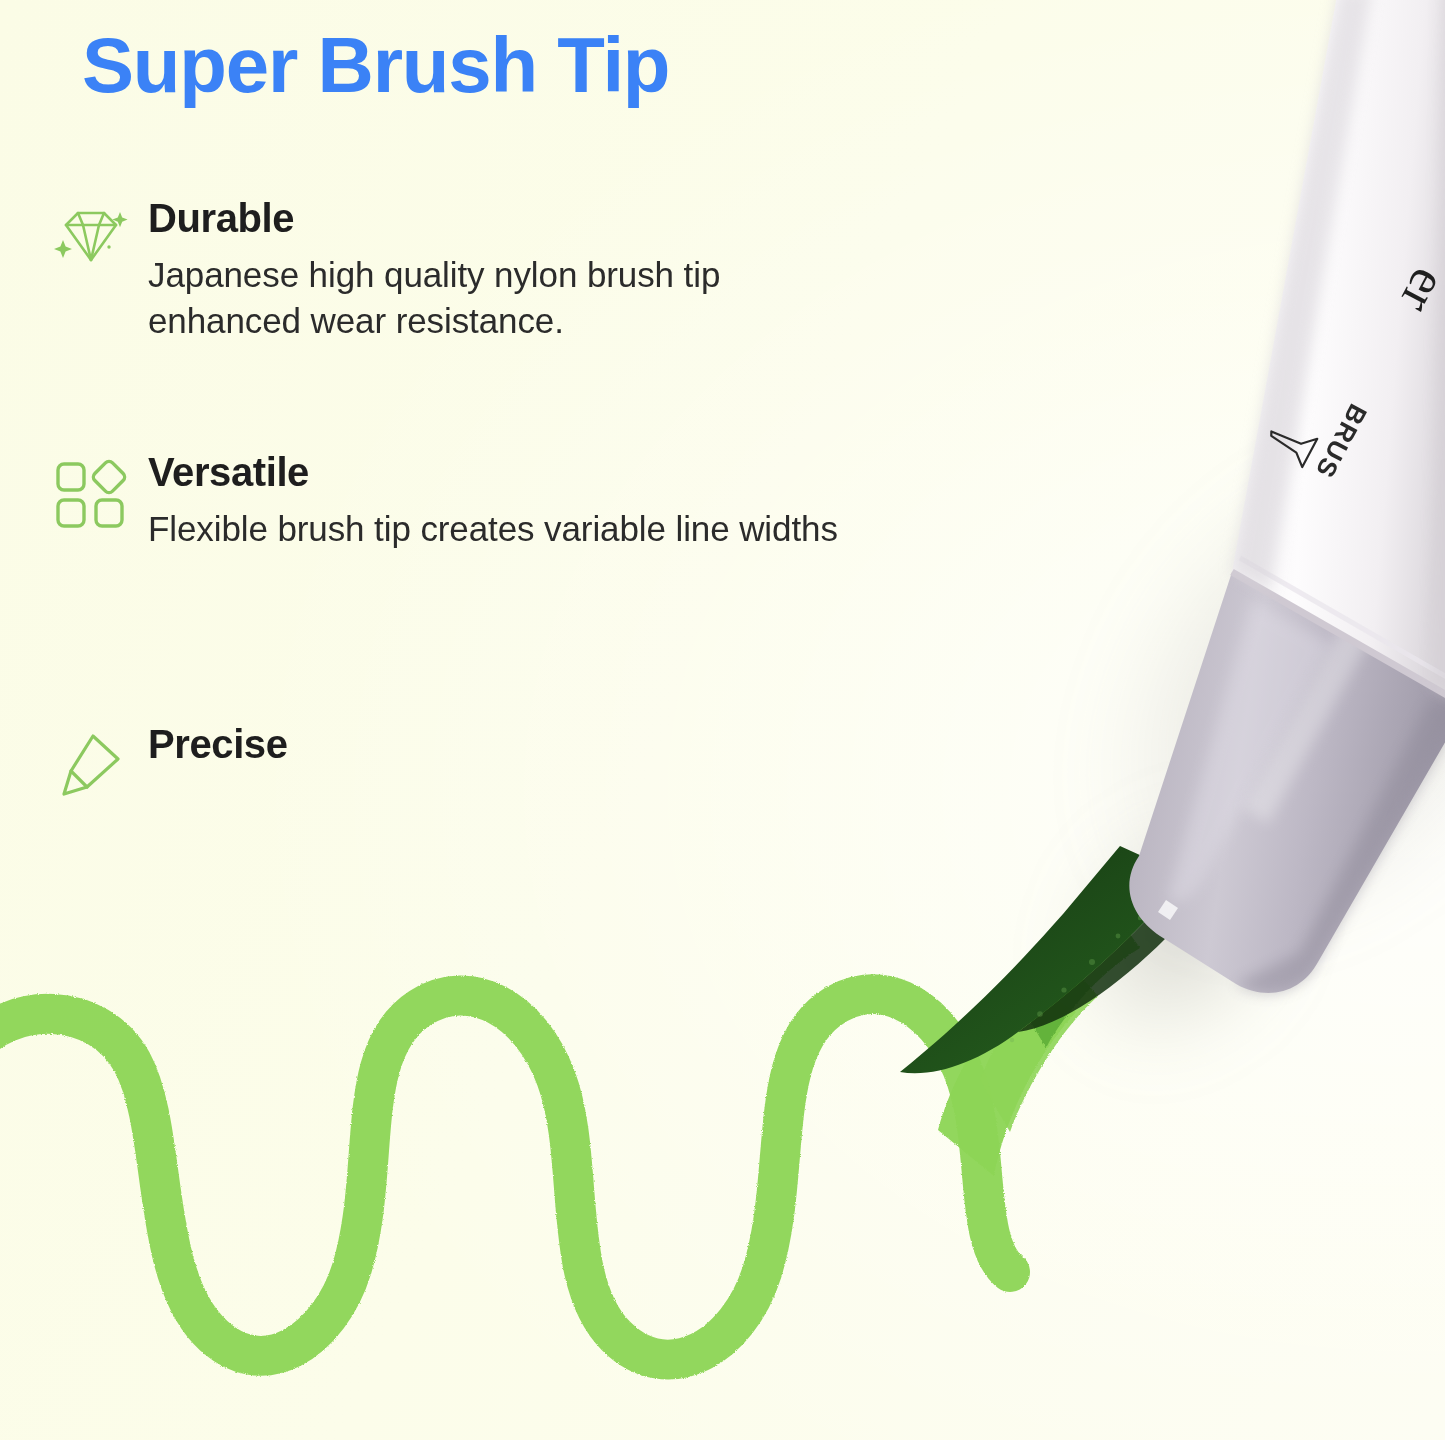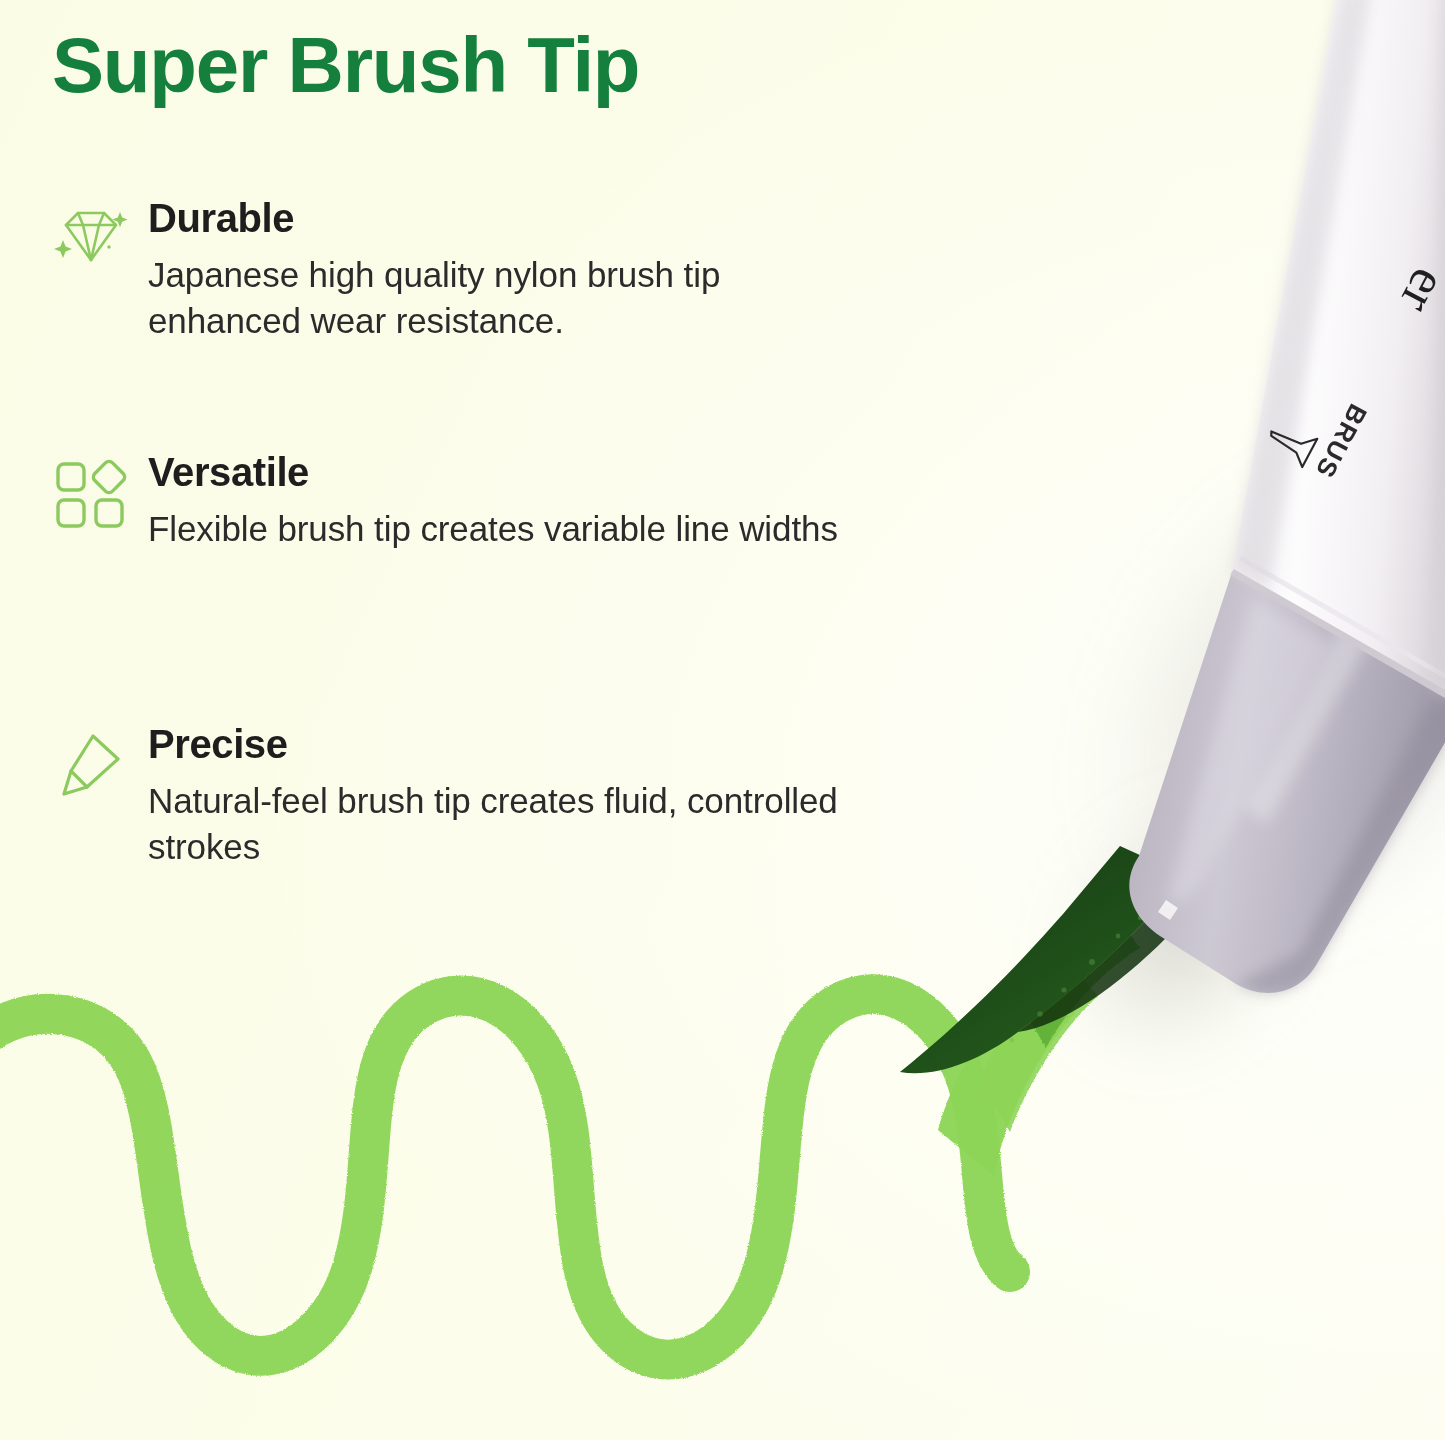--- a/index.html
+++ b/index.html
@@ -23,26 +23,26 @@
     inset: 0;
     background:
       radial-gradient(120% 90% at 98% 55%, rgba(255,255,255,0.82) 0%, rgba(255,255,255,0.30) 38%, rgba(255,255,255,0) 68%),
       linear-gradient(115deg, #fbfce6 0%, #fcfdea 48%, #fdfdf0 100%);
     pointer-events: none;
   }
 
   
   .title {
     position: absolute;
-    left: 52px;
+    left: 82px;
     top: 22px;
     font-size: 78px;
     font-weight: 700;
     letter-spacing: -1.2px;
-    color: #15803d;
+    color: #3b82f6;
     line-height: 1.12;
     white-space: nowrap;
   }
 
   
   .feature {
     position: absolute;
     left: 52px;
     width: 790px;
   }
@@ -142,21 +142,20 @@
     <div class="feature-icon">
       <svg viewBox="0 0 78 78" fill="none" xmlns="http://www.w3.org/2000/svg">
         <g stroke="#8cc95f" stroke-width="3.2" stroke-linejoin="round" stroke-linecap="round">
           <path d="M41 8 L66 31 L35 59 L12 66 L19 43 Z"></path>
           <path d="M19 43 L35 59"></path>
         </g>
       </svg>
     </div>
     <div class="feature-body">
       <div class="feature-title">Precise</div>
-      <div class="feature-desc">Natural-feel brush tip creates fluid, controlled strokes</div>
     </div>
   </div>
 
   <div class="art">
     <svg viewBox="0 0 1445 1440" xmlns="http://www.w3.org/2000/svg">
       <defs>
 
         <linearGradient id="gBarrel" x1="0" y1="0" x2="1" y2="0.25">
           <stop offset="0%" stop-color="#e3e0e4"></stop>
           <stop offset="16%" stop-color="#f3f1f3"></stop>

